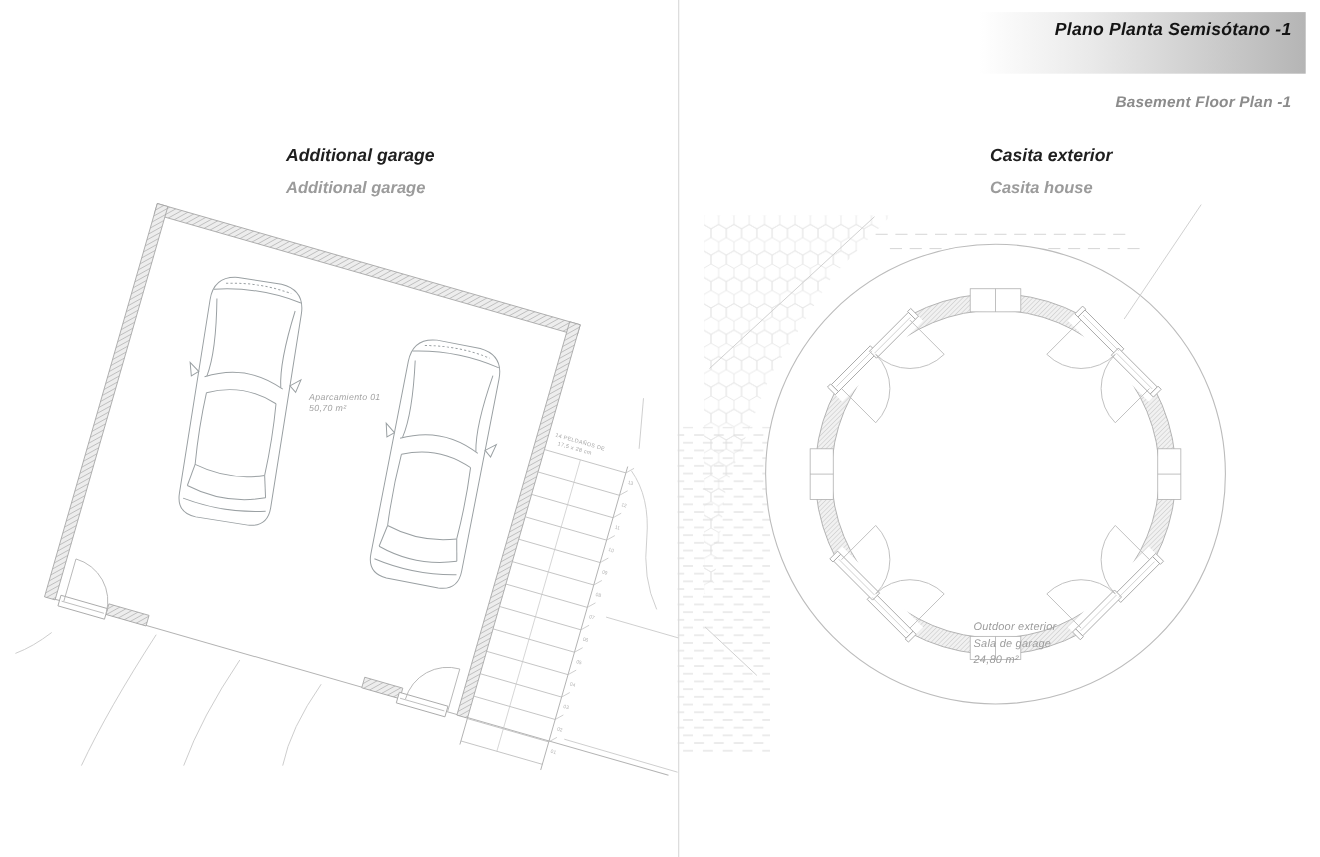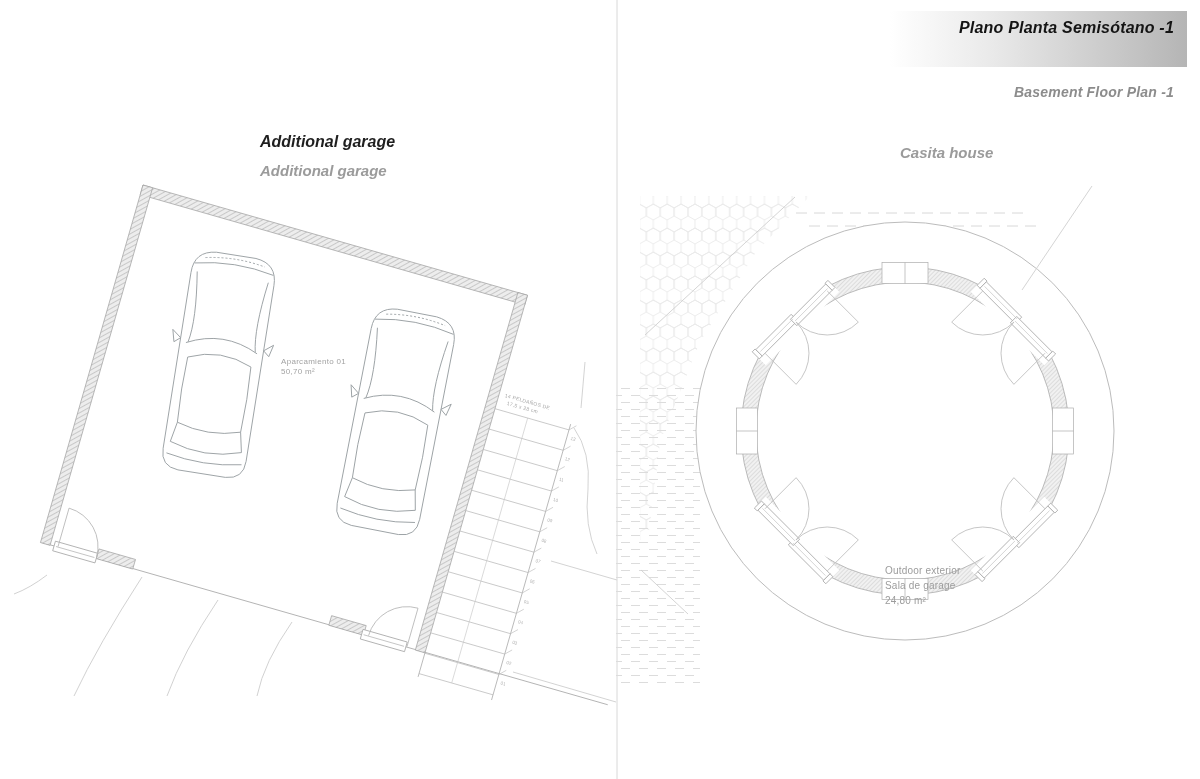--- a/index.html
+++ b/index.html
@@ -12,21 +12,21 @@
        text-align:right;padding:6px 13px 0 0;box-sizing:border-box;}
   .hdr .l1{font-size:16px;font-weight:bold;font-style:italic;color:#141414;line-height:21px;letter-spacing:.2px;}
   .hdr .l2{font-size:14px;font-weight:bold;font-style:italic;color:#8c8c8c;line-height:20px;letter-spacing:.2px;margin-top:44px;}
   
   .ptitle{position:absolute;text-align:left;}
   .ptitle .l1{font-size:16px;font-weight:bold;font-style:italic;color:#1f1f1f;line-height:18px;}
   .ptitle .l2{font-size:15px;font-weight:bold;font-style:italic;color:#9b9b9b;line-height:18px;margin-top:11px;}
   #title-garage{left:260px;top:133px;width:301px;}
   #title-house{left:900px;top:133px;width:287px;}
   
-  .roomlabel{position:absolute;color:#9c9c9c;}
+  .roomlabel{position:absolute;color:#9c9c9c;font-style:italic;}
   #label-garage{left:281px;top:357px;font-size:8px;line-height:10px;letter-spacing:.3px;color:#a3a3a3;}
   #label-house{left:885px;top:563px;font-size:10px;line-height:15px;letter-spacing:.2px;}
 </style>
 </head>
 <body>
 
 <div id="stage">
 
 <svg id="plan-svg" width="1200" height="779" viewBox="0 0 1200 779">
   <defs>
@@ -290,20 +290,21 @@
 <div class="hdr">
   <div class="l1">Plano Planta Semisótano -1</div>
   <div class="l2">Basement Floor Plan -1</div>
 </div>
 
 <div class="ptitle" id="title-garage">
   <div class="l1">Additional garage</div>
   <div class="l2">Additional garage</div>
 </div>
 <div class="ptitle" id="title-house">
+  <div class="l1">Casita exterior</div>
   <div class="l2">Casita house</div>
 </div>
 
 <div class="roomlabel" id="label-garage">
   <div>Aparcamiento 01</div>
   <div>50,70 m²</div>
 </div>
 <div class="roomlabel" id="label-house">
   <div>Outdoor exterior</div>
   <div>Sala de garage</div>

